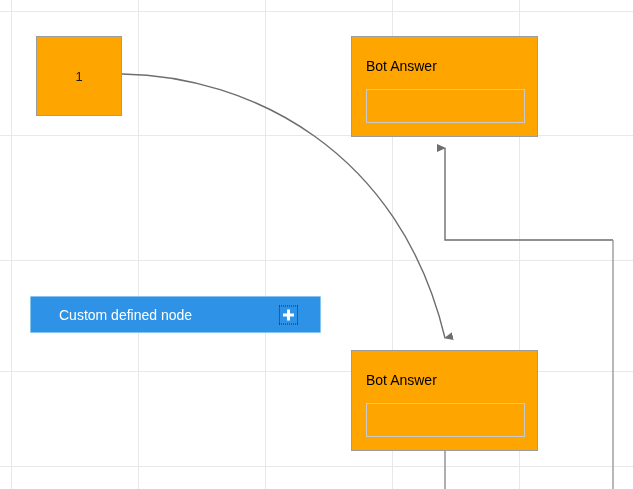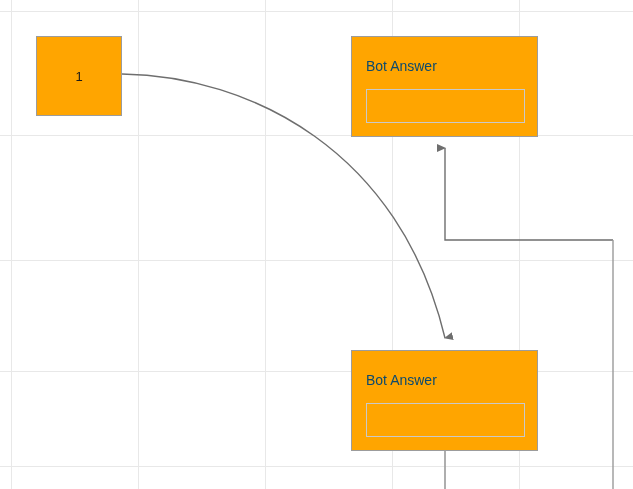--- a/index.html
+++ b/index.html
@@ -61,21 +61,21 @@
   }
   .node-start .node-index {
     color: #1a1a1a;
     font-size: 13px;
     line-height: 1;
   }
   .node-title {
     position: absolute;
     left: 14px;
     top: 22px;
-    color: #0c4a6e;
+    color: #000000;
     font-size: 14px;
     line-height: 1;
     white-space: nowrap;
   }
   .node-slot {
     position: absolute;
     box-sizing: border-box;
     left: 14px;
     right: 12px;
     border: 1px solid #c9c9c9;
@@ -168,14 +168,21 @@
   <div class="node" style="left:351px; top:36px; width:187px; height:101px;">
     <div class="node-title">Bot Answer</div>
     <div class="node-slot" style="top:52px; height:34px;"></div>
   </div>
 
   <div class="node" style="left:351px; top:350px; width:187px; height:101px;">
     <div class="node-title">Bot Answer</div>
     <div class="node-slot" style="top:52px; height:34px;"></div>
   </div>
 
+  <div class="palette-chip" style="left:30px; top:296px; width:291px; height:37px;">
+    <span class="palette-chip-label">Custom defined node</span>
+    <span class="palette-chip-add">
+      <span class="plus-h"></span>
+      <span class="plus-v"></span>
+    </span>
+  </div>
 
 </div>
 
 </body></html>

